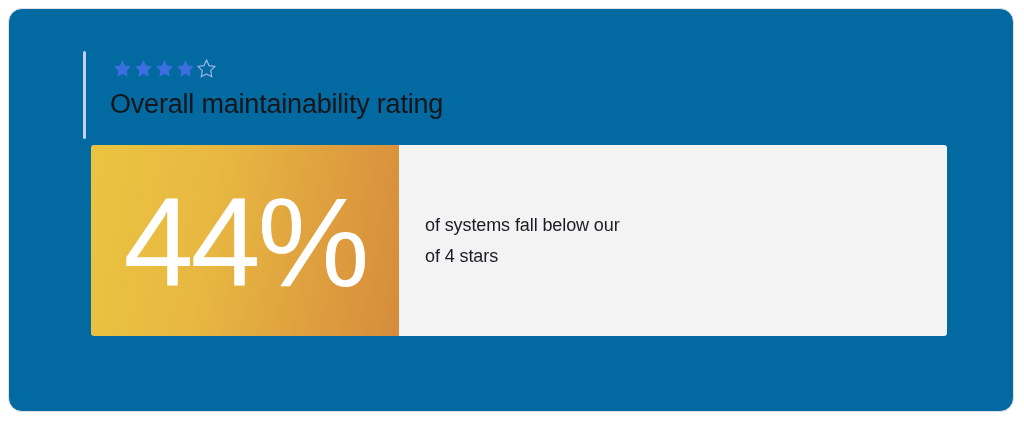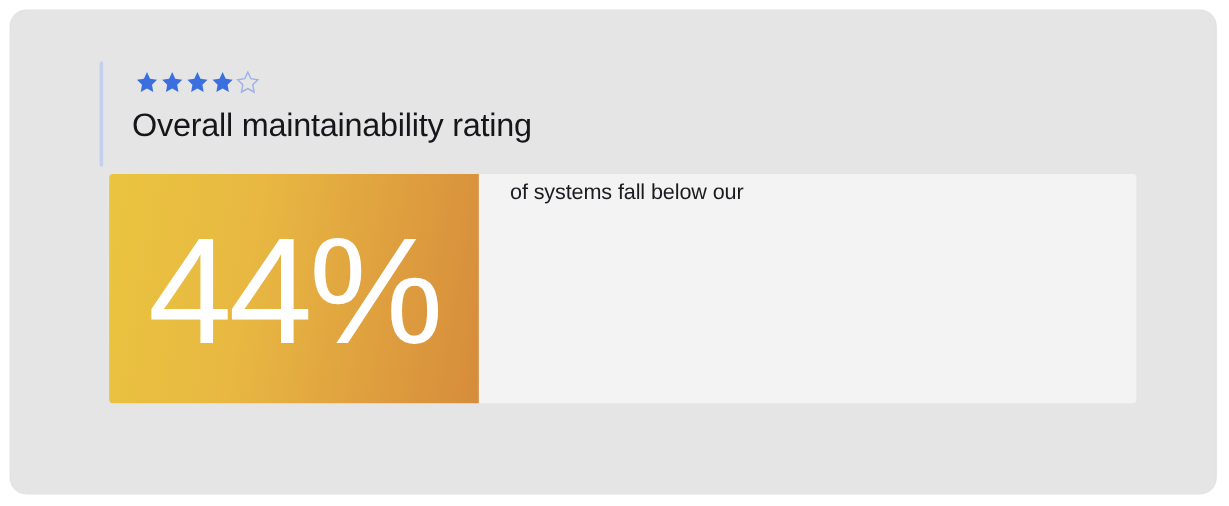--- a/index.html
+++ b/index.html
@@ -15,21 +15,21 @@
     overflow: hidden;
   }
 
   .card {
     position: absolute;
     left: 8px;
     top: 8px;
     width: 1006px;
     height: 404px;
     box-sizing: border-box;
-    background: #e5e5e5;
+    background: #0369a1;
     border: 1px solid #e2e2e4;
     border-radius: 14px;
   }
 
   
   .accent-rule {
     position: absolute;
     left: 74px;
     top: 42px;
     width: 3px;
@@ -92,21 +92,22 @@
     line-height: 1;
     letter-spacing: -3px;
     margin-top: 4px;
     user-select: none;
   }
   .band-body {
     flex: 1 1 auto;
     background: #f3f3f3;
     border-radius: 0 3px 3px 0;
     display: flex;
-    flex-direction: row;
+    flex-direction: column;
+    justify-content: center;
     padding-left: 26px;
     box-sizing: border-box;
   }
   .band-body-line {
     font-size: 18px;
     line-height: 31px;
     color: #1b1c20;
     letter-spacing: -0.1px;
     white-space: nowrap;
   }
@@ -147,16 +148,17 @@
   </div>
 
   <div class="headline">Overall maintainability rating</div>
 
   <div class="band">
     <div class="band-figure">
       <span class="band-figure-value">44%</span>
     </div>
     <div class="band-body">
       <span class="band-body-line">of systems fall below our</span>
+      <span class="band-body-line">of 4 stars</span>
     </div>
   </div>
 
 </div>
 
 </body></html>

